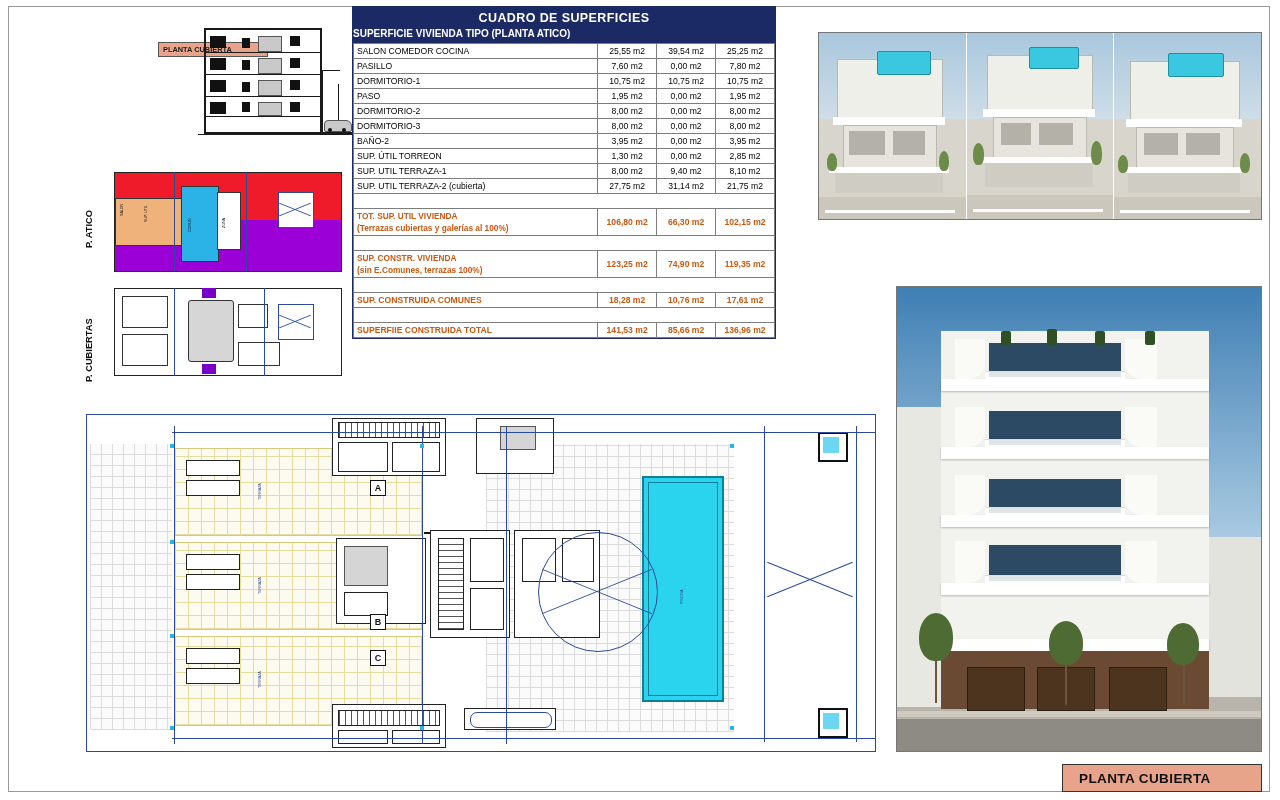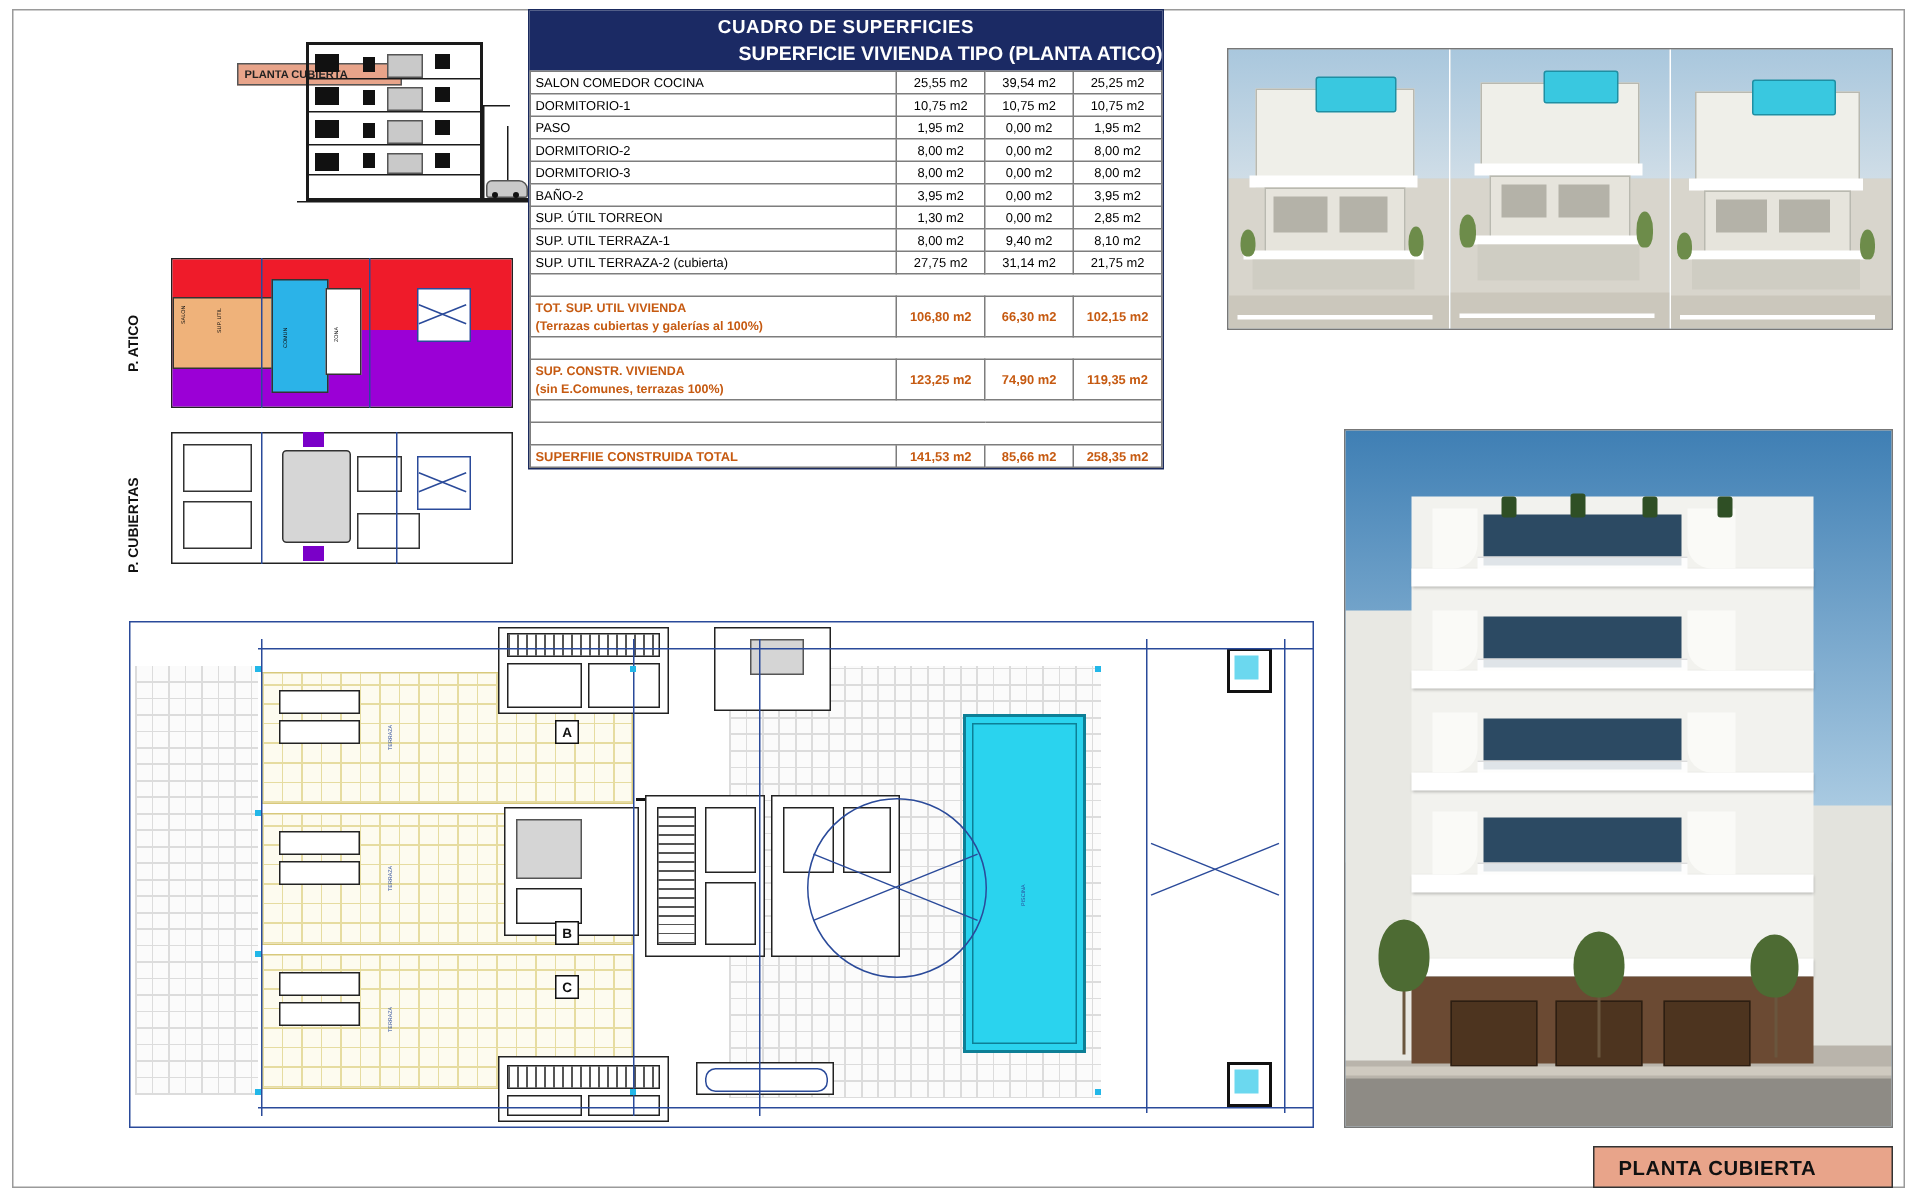--- a/index.html
+++ b/index.html
@@ -10,21 +10,21 @@
   }
   .sheet{position:absolute;left:0;top:0;width:1280px;height:800px;background:#fff;}
   .sheet-border{position:absolute;left:8px;top:6px;width:1262px;height:786px;border:1px solid #9a9a9a;box-sizing:border-box;}
 
   
   .abs{position:absolute;}
 
   
   #surface-table{left:352px;top:6px;width:424px;background:#fff;border:1px solid #1a2a5e;box-sizing:border-box;}
   .tbl-title{background:#1b2a64;color:#fff;text-align:center;font-weight:bold;font-size:12.5px;letter-spacing:.4px;padding:4px 0 3px;}
-  .tbl-sub{background:#1b2a64;color:#fff;text-align:right;font-weight:bold;font-size:13px;padding:0 0 4px;}
+  .tbl-sub{background:#1b2a64;color:#fff;text-align:left;font-weight:bold;font-size:10px;padding:0 0 4px;}
   table.surf{border-collapse:collapse;width:100%;font-size:8.6px;color:#000;}
   table.surf td{border:1px solid #7d7d7d;padding:1px 3px;height:12px;line-height:12px;}
   table.surf td.lbl{width:58%;text-align:left;}
   table.surf td.val{width:14%;text-align:center;}
   table.surf td.hdr{text-align:center;font-weight:bold;font-size:9px;}
   .orange{color:#c65a11;font-weight:bold;}
   .row-gap td{border:none;height:4px;}
   td.lbl2{font-size:8.3px;line-height:10px;}
   .b-box{border:1px solid #7d7d7d !important;}
 
@@ -200,20 +200,26 @@
     <div class="tbl-sub">SUPERFICIE VIVIENDA TIPO  (PLANTA ATICO)</div>
     <table class="surf">
       <tbody>
       <tr>
             <td class="lbl">SALON COMEDOR COCINA</td>
             <td class="val">25,55 m2</td>
             <td class="val">39,54 m2</td>
             <td class="val">25,25 m2</td>
           </tr>
       <tr>
+            <td class="lbl">PASILLO</td>
+            <td class="val">7,60 m2</td>
+            <td class="val">0,00 m2</td>
+            <td class="val">7,80 m2</td>
+          </tr>
+      <tr>
             <td class="lbl">DORMITORIO-1</td>
             <td class="val">10,75 m2</td>
             <td class="val">10,75 m2</td>
             <td class="val">10,75 m2</td>
           </tr>
       <tr>
             <td class="lbl">PASO</td>
             <td class="val">1,95 m2</td>
             <td class="val">0,00 m2</td>
             <td class="val">1,95 m2</td>
@@ -280,30 +286,36 @@
         </td>
         <td class="val orange">123,25 m2</td>
         <td class="val orange">74,90 m2</td>
         <td class="val orange">119,35 m2</td>
       </tr>
 
       <tr class="row-gap">
             <td colspan="4"></td>
           </tr>
 
+      <tr>
+        <td class="lbl orange b-box">SUP. CONSTRUIDA COMUNES</td>
+        <td class="val orange">18,28 m2</td>
+        <td class="val orange">10,76 m2</td>
+        <td class="val orange">17,61 m2</td>
+      </tr>
 
       <tr class="row-gap">
             <td colspan="4"></td>
           </tr>
 
       <tr>
         <td class="lbl orange b-box">SUPERFIIE CONSTRUIDA TOTAL</td>
         <td class="val orange">141,53 m2</td>
         <td class="val orange">85,66 m2</td>
-        <td class="val orange">258,35 m2</td>
+        <td class="val orange">136,96 m2</td>
       </tr>
     </tbody>
       </table>
   </div>
 
   <div class="abs" id="render-strip">
 
     <div class="r-cell">
       <div class="sky"></div>
         <div class="terr"></div>

